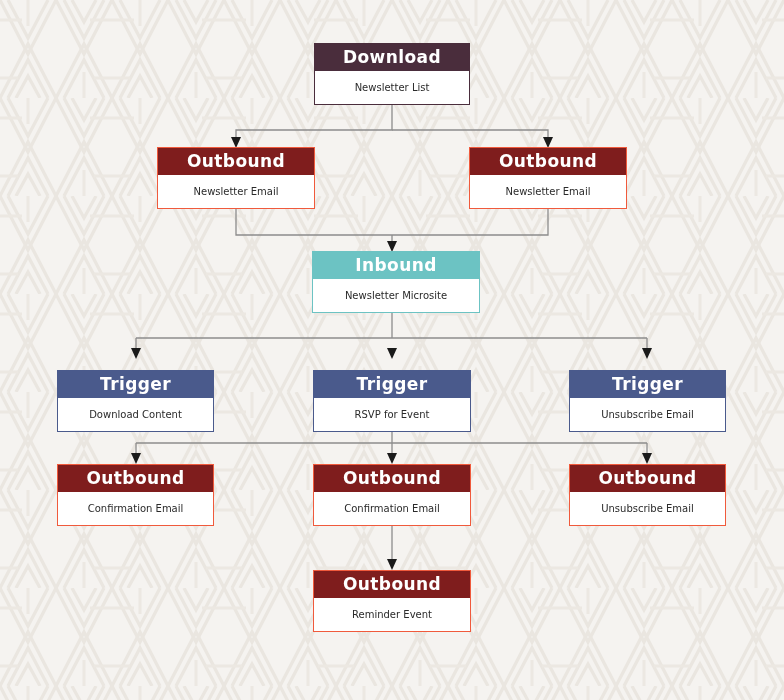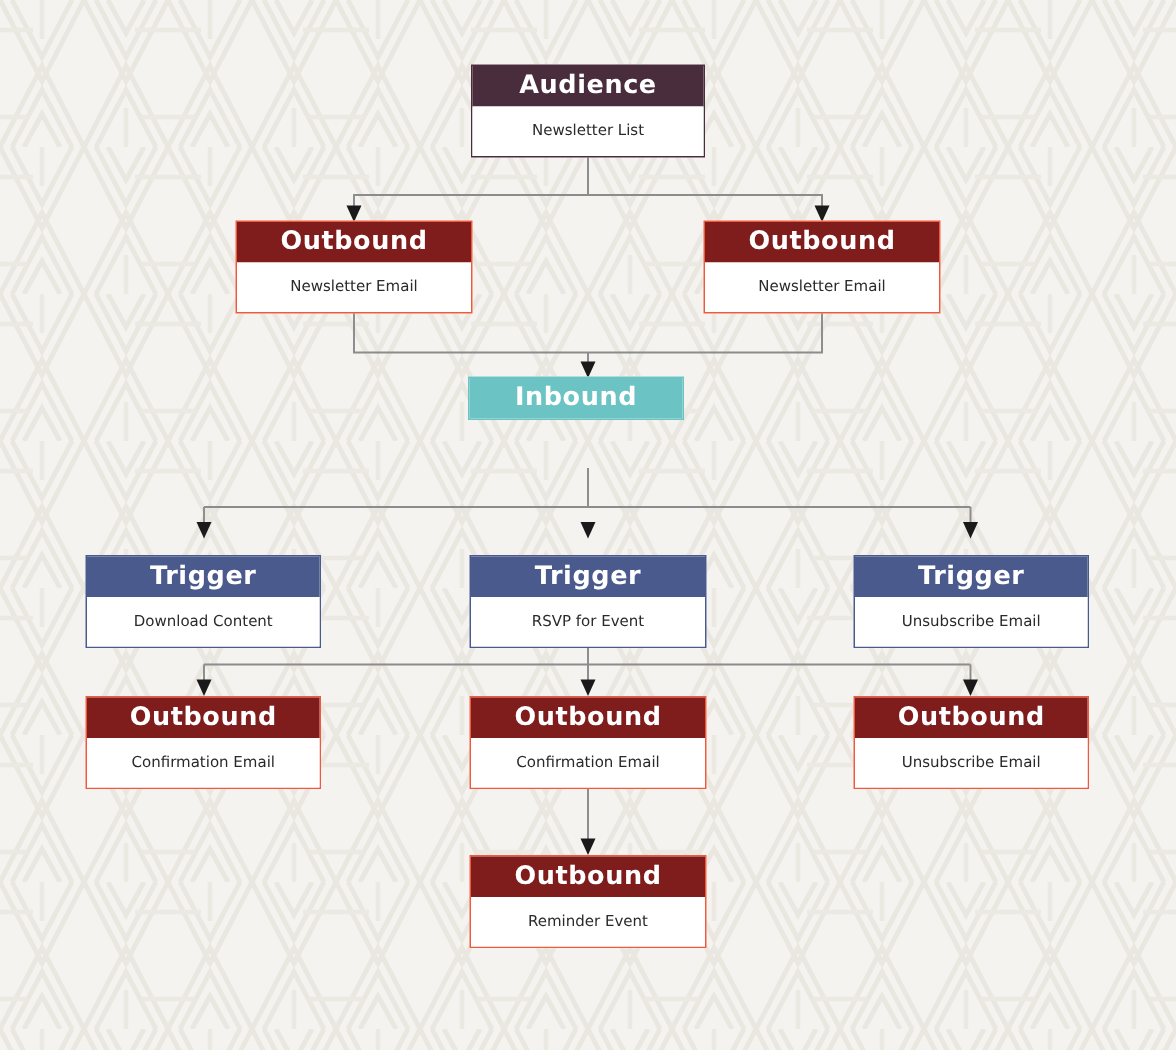--- a/index.html
+++ b/index.html
@@ -165,33 +165,34 @@
     </g>
 
     <g>
       <path class="conn" d="M392 525 L392 563"></path>
       <polygon class="arrowhead" points="392,570 387,559 397,559"></polygon>
     </g>
   </svg>
 
   <div id="nodes-root">
       <div class="node type-audience" style="left: 314px; top: 43px; width: 156px;">
-        <div class="node-header">Audience</div>
+        <div class="node-header">Download</div>
         <div class="node-body">Newsletter List</div>
       </div>
       <div class="node type-outbound" style="left: 157px; top: 147px; width: 158px;">
         <div class="node-header">Outbound</div>
         <div class="node-body">Newsletter Email</div>
       </div>
       <div class="node type-outbound" style="left: 469px; top: 147px; width: 158px;">
         <div class="node-header">Outbound</div>
         <div class="node-body">Newsletter Email</div>
       </div>
-      <div class="node type-inbound" style="left: 312px; top: 251px; width: 144px;">
+      <div class="node type-inbound" style="left: 312px; top: 251px; width: 168px;">
         <div class="node-header">Inbound</div>
+        <div class="node-body">Newsletter Microsite</div>
       </div>
       <div class="node type-trigger" style="left: 57px; top: 359px; width: 157px;">
         <div class="node-header">Trigger</div>
         <div class="node-body">Download Content</div>
       </div>
       <div class="node type-trigger" style="left: 313px; top: 359px; width: 158px;">
         <div class="node-header">Trigger</div>
         <div class="node-body">RSVP for Event</div>
       </div>
       <div class="node type-trigger" style="left: 569px; top: 359px; width: 157px;">

